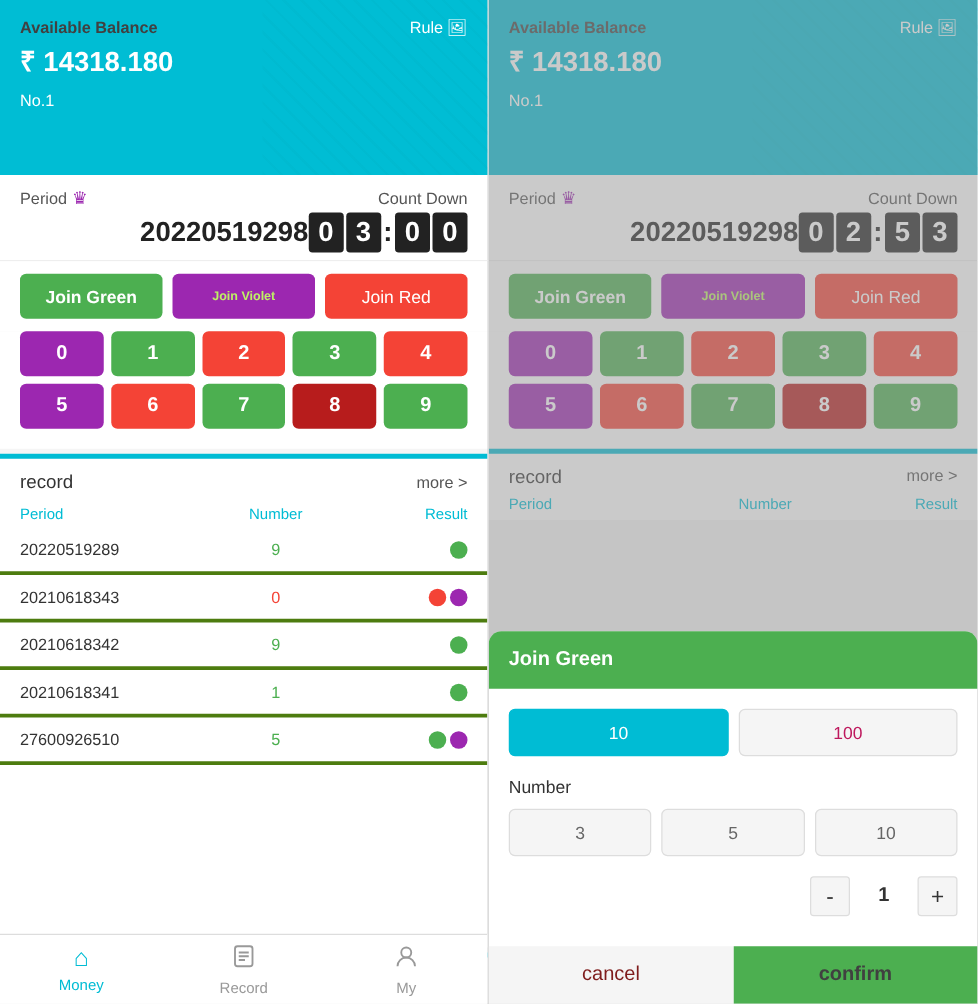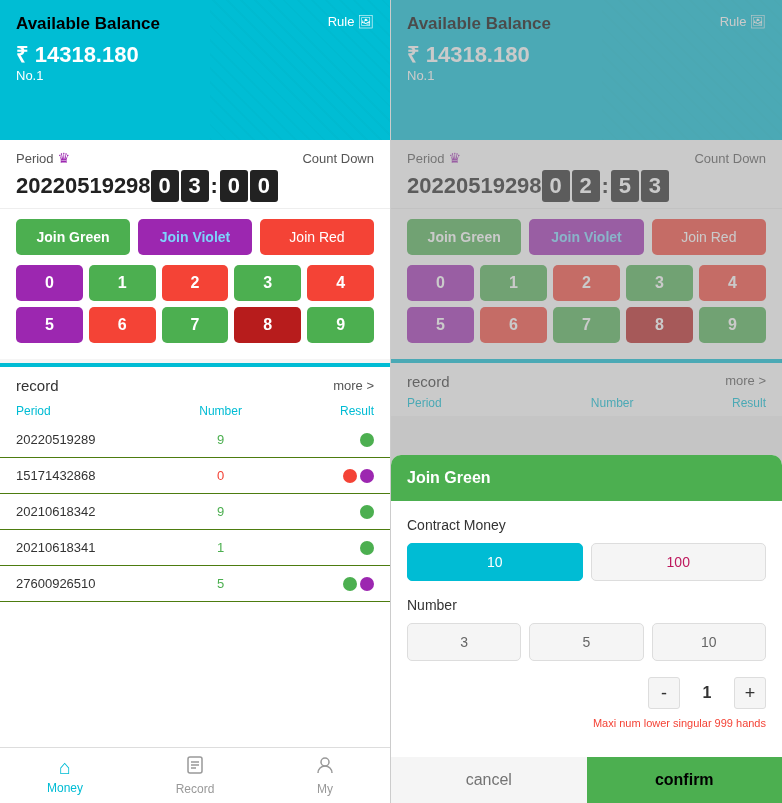--- a/index.html
+++ b/index.html
@@ -5,41 +5,41 @@
     * { box-sizing: border-box; margin: 0; padding: 0; }
     body { font-family: Arial, sans-serif; background: #e0e0e0; width: 782px; height: 803px; overflow: hidden; display: flex; }
 
     .panel { width: 391px; height: 803px; background: #f5f5f5; display: flex; flex-direction: column; position: relative; overflow: hidden; }
 
     
     .header { background: #00bcd4; padding: 14px 16px 14px 16px; position: relative; min-height: 140px; }
     .header-bg { position: absolute; top: 0; left: 0; right: 0; bottom: 0; background: #00bcd4; opacity: 0.9; }
     .header-pattern { position: absolute; top: 0; right: 0; width: 180px; height: 100%; background: repeating-linear-gradient(45deg, rgba(0,180,200,0.3) 0px, rgba(0,180,200,0.3) 2px, transparent 2px, transparent 10px); }
     .header-content { position: relative; z-index: 1; }
-    .available-balance-label { color: #000000; font-size: 17px; font-weight: bold; }
+    .available-balance-label { color: #404040; font-size: 13px; font-weight: bold; }
     .rule-btn { position: absolute; right: 0; top: 0; color: white; font-size: 13px; display: flex; align-items: center; gap: 3px; cursor: pointer; }
     .balance-amount { color: white; font-size: 22px; font-weight: bold; margin-top: 4px; }
-    .no-label { color: white; font-size: 13px; margin-top: 0; }
+    .no-label { color: white; font-size: 13px; margin-top: 10px; }
 
     
     .period-section { background: white; padding: 10px 16px 6px 16px; border-bottom: 1px solid #eee; }
     .period-row { display: flex; justify-content: space-between; align-items: center; }
     .period-label { font-size: 13px; color: #555; display: flex; align-items: center; gap: 4px; }
     .crown-icon { color: #9c27b0; font-size: 14px; }
     .countdown-label { font-size: 13px; color: #555; }
-    .period-number-row { display: flex; justify-content: flex-start; align-items: center; margin-top: 4px; }
+    .period-number-row { display: flex; justify-content: flex-end; align-items: center; margin-top: 4px; }
     .period-number { font-size: 22px; font-weight: bold; color: #222; }
     .countdown-display { display: flex; align-items: center; gap: 2px; }
     .countdown-box { background: #222; color: white; font-size: 22px; font-weight: bold; width: 28px; height: 32px; display: flex; align-items: center; justify-content: center; border-radius: 3px; }
     .countdown-colon { font-size: 22px; font-weight: bold; color: #222; }
 
     
     .join-buttons { display: flex; gap: 8px; padding: 10px 16px; background: white; }
     .btn-join-green { flex: 1; background: #4caf50; color: white; border: none; padding: 10px 0; border-radius: 5px; font-size: 14px; font-weight: bold; cursor: pointer; }
-    .btn-join-violet { flex: 1; background: #9c27b0; color: #7dd3fc; border: none; padding: 10px 0; border-radius: 5px; font-size: 14px; font-weight: bold; cursor: pointer; }
+    .btn-join-violet { flex: 1; background: #9c27b0; color: #bef264; border: none; padding: 10px 0; border-radius: 5px; font-size: 10px; font-weight: bold; cursor: pointer; }
     .btn-join-red { flex: 1; background: #f44336; color: white; border: none; padding: 10px 0; border-radius: 5px; font-size: 14px; font-weight: normal; cursor: pointer; }
 
     
     .number-grid { padding: 0 16px 10px 16px; background: white; }
     .number-row { display: flex; gap: 6px; margin-bottom: 6px; }
     .num-btn { flex: 1; height: 36px; border: none; border-radius: 5px; color: white; font-size: 16px; font-weight: bold; cursor: pointer; display: flex; align-items: center; justify-content: center; }
     .num-purple { background: #9c27b0; }
     .num-green { background: #4caf50; }
     .num-red { background: #f44336; }
     .num-dark-red { background: #b71c1c; }
@@ -47,21 +47,21 @@
     
     .record-section { background: white; flex: 1; overflow-y: auto; border-top: 4px solid #00bcd4; margin-top: 4px; }
     .record-header { display: flex; justify-content: space-between; align-items: center; padding: 10px 16px 6px 16px; }
     .record-title { font-size: 15px; color: #333; font-weight: 500; }
     .more-link { font-size: 13px; color: #555; cursor: pointer; }
     .record-table { width: 100%; }
     .record-table-header { display: flex; padding: 4px 16px; }
     .col-period { flex: 1.5; font-size: 12px; color: #00bcd4; }
     .col-number { flex: 1; font-size: 12px; color: #00bcd4; text-align: center; }
     .col-result { flex: 1; font-size: 12px; color: #00bcd4; text-align: right; }
-    .record-row { display: flex; padding: 10px 16px; border-bottom: 1px solid #4d7c0f; align-items: center; }
+    .record-row { display: flex; padding: 10px 16px; border-bottom: 3px solid #4d7c0f; align-items: center; }
     .record-period { flex: 1.5; font-size: 13px; color: #333; }
     .record-number-green { flex: 1; font-size: 13px; color: #4caf50; text-align: center; }
     .record-number-red { flex: 1; font-size: 13px; color: #f44336; text-align: center; }
     .record-result { flex: 1; display: flex; justify-content: flex-end; gap: 3px; align-items: center; }
     .dot-green { width: 14px; height: 14px; background: #4caf50; border-radius: 50%; display: inline-block; }
     .dot-red { width: 14px; height: 14px; background: #f44336; border-radius: 50%; display: inline-block; }
     .dot-purple { width: 14px; height: 14px; background: #9c27b0; border-radius: 50%; display: inline-block; }
 
     
     .my-order-section { background: white; margin-top: 4px; padding: 10px 16px; border-top: 4px solid #00bcd4; }
@@ -86,22 +86,22 @@
     .contract-btn { flex: 1; padding: 10px 0; border: 1px solid #ddd; border-radius: 5px; background: #f5f5f5; color: #be185d; font-size: 14px; cursor: pointer; text-align: center; }
     .contract-btn.active { background: #00bcd4; color: white; border-color: #00bcd4; }
     .number-label { font-size: 14px; color: #333; margin-bottom: 10px; font-weight: 500; }
     .number-options { display: flex; gap: 8px; margin-bottom: 16px; }
     .number-opt-btn { flex: 1; padding: 10px 0; border: 1px solid #ddd; border-radius: 5px; background: #f5f5f5; color: #666; font-size: 14px; cursor: pointer; text-align: center; }
     .stepper-row { display: flex; justify-content: flex-end; align-items: center; gap: 12px; margin-bottom: 8px; }
     .stepper-btn { width: 32px; height: 32px; border: 1px solid #ddd; background: #f5f5f5; font-size: 18px; cursor: pointer; border-radius: 3px; display: flex; align-items: center; justify-content: center; color: #333; }
     .stepper-value { font-size: 16px; font-weight: bold; color: #333; min-width: 30px; text-align: center; }
     .maxi-note { font-size: 11px; color: #f44336; text-align: right; margin-bottom: 12px; }
     .modal-actions { display: flex; gap: 0; }
-    .btn-cancel { flex: 1; padding: 14px 0; background: #f5f5f5; color: #737373; border: none; font-size: 16px; cursor: pointer; }
-    .btn-confirm { flex: 1; padding: 14px 0; background: #4caf50; color: #000000; border: none; font-size: 16px; cursor: pointer; font-weight: bold; }
+    .btn-cancel { flex: 1; padding: 14px 0; background: #f5f5f5; color: #7f1d1d; border: none; font-size: 16px; cursor: pointer; }
+    .btn-confirm { flex: 1; padding: 14px 0; background: #4caf50; color: #404040; border: none; font-size: 16px; cursor: pointer; font-weight: bold; }
 
     
     .panel-left { border-right: 1px solid #ccc; }
   </style>
 </head>
 <body>
 
 <div class="panel panel-left">
 
   <div class="header">
@@ -177,21 +177,21 @@
 
       <div class="record-row">
         <span class="record-period">20220519289</span>
         <span class="record-number-green">9</span>
         <span class="record-result">
           <span class="dot-green"></span>
         </span>
       </div>
 
       <div class="record-row">
-        <span class="record-period">15171432868</span>
+        <span class="record-period">20210618343</span>
         <span class="record-number-red">0</span>
         <span class="record-result">
           <span class="dot-red"></span>
           <span class="dot-purple"></span>
         </span>
       </div>
 
       <div class="record-row">
         <span class="record-period">20210618342</span>
         <span class="record-number-green">9</span>
@@ -325,36 +325,34 @@
       <span style="flex:1;font-size:12px;color:#00bcd4;text-align:center;">Number</span>
       <span style="flex:1;font-size:12px;color:#00bcd4;text-align:right;">Result</span>
     </div>
   </div>
 
   <div class="overlay"></div>
 
   <div class="modal-bottom">
     <div class="modal-header">Join Green</div>
     <div class="modal-body">
-      <div class="contract-label">Contract Money</div>
       <div class="contract-options">
         <button class="contract-btn active">10</button>
         <button class="contract-btn">100</button>
       </div>
       <div class="number-label">Number</div>
       <div class="number-options">
         <button class="number-opt-btn">3</button>
         <button class="number-opt-btn">5</button>
         <button class="number-opt-btn">10</button>
       </div>
       <div class="stepper-row">
         <button class="stepper-btn">-</button>
         <span class="stepper-value">1</span>
         <button class="stepper-btn">+</button>
       </div>
-      <div class="maxi-note">Maxi num lower singular 999 hands</div>
     </div>
     <div class="modal-actions">
       <button class="btn-cancel">cancel</button>
       <button class="btn-confirm">confirm</button>
     </div>
   </div>
 </div>
 
 </body></html>

